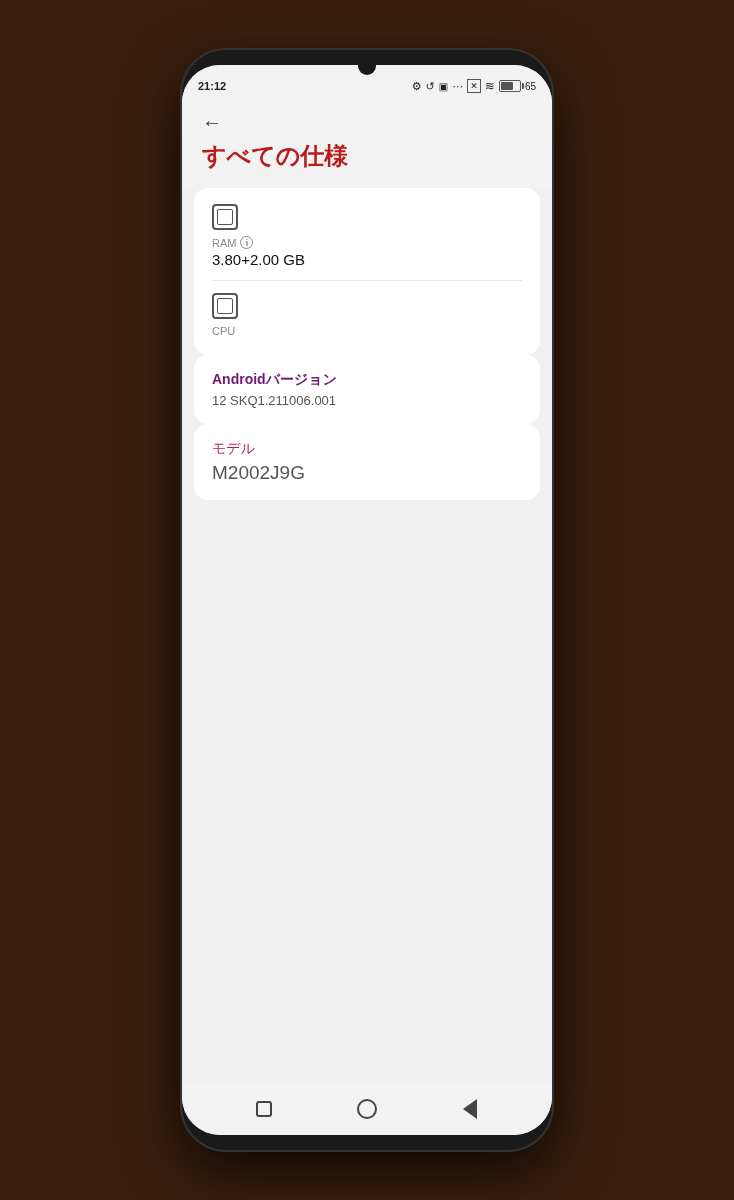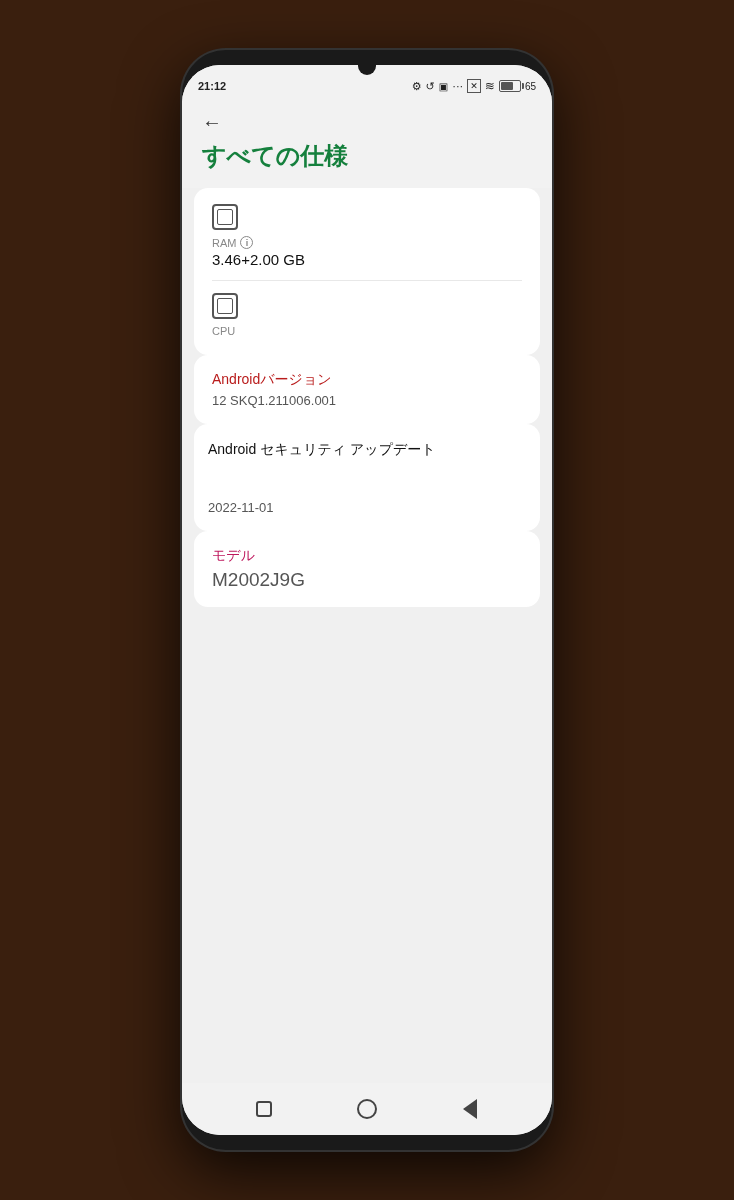--- a/index.html
+++ b/index.html
@@ -125,21 +125,21 @@
       color: #333;
       cursor: pointer;
     }
 
     
     .page-title {
       background: #f2f2f2;
       padding: 4px 20px 16px 20px;
       font-size: 24px;
       font-weight: 600;
-      color: #15803d;
+      color: #b91c1c;
     }
 
     
     .cards-area {
       padding: 0 12px;
       display: flex;
       flex-direction: column;
     }
 
     .card {
@@ -318,42 +318,38 @@
       <div class="cards-area">
 
         <div class="card">
 
           <div>
             <div class="chip-icon"></div>
             <div class="card-label">
               <span>RAM</span>
               <span class="info-icon">i</span>
             </div>
-            <div class="card-value">3.46+2.00 GB</div>
+            <div class="card-value">3.80+2.00 GB</div>
           </div>
 
           <div class="separator"></div>
 
           <div>
             <div class="chip-icon"></div>
             <div class="card-label">CPU</div>
           </div>
         </div>
 
         <div class="card">
-          <div class="card-label" style="font-size:14px; color:#b91c1c; font-weight:400; margin-bottom:4px;">Androidバージョン</div>
+          <div class="card-label" style="font-size:14px; color:#701a75; font-weight:700; margin-bottom:4px;">Androidバージョン</div>
           <div class="card-value" style="font-size:13px; color:#555; font-weight:400;">12 SKQ1.211006.001</div>
         </div>
 
         <div class="card-row">
 
-          <div class="card-half">
-            <div class="android-security-title">Android セキュリティ アップデート</div>
-            <div class="android-security-date">2022-11-01</div>
-          </div>
 
         </div>
 
         <div class="card">
           <div class="card-label" style="font-size:14px; color:#be185d; font-weight:500; margin-bottom:4px;text-align:center;">モデル</div>
           <div class="card-value" style="font-size:19px; color:#555; font-weight:400;">M2002J9G</div>
         </div>
 
       </div>
     </div>

